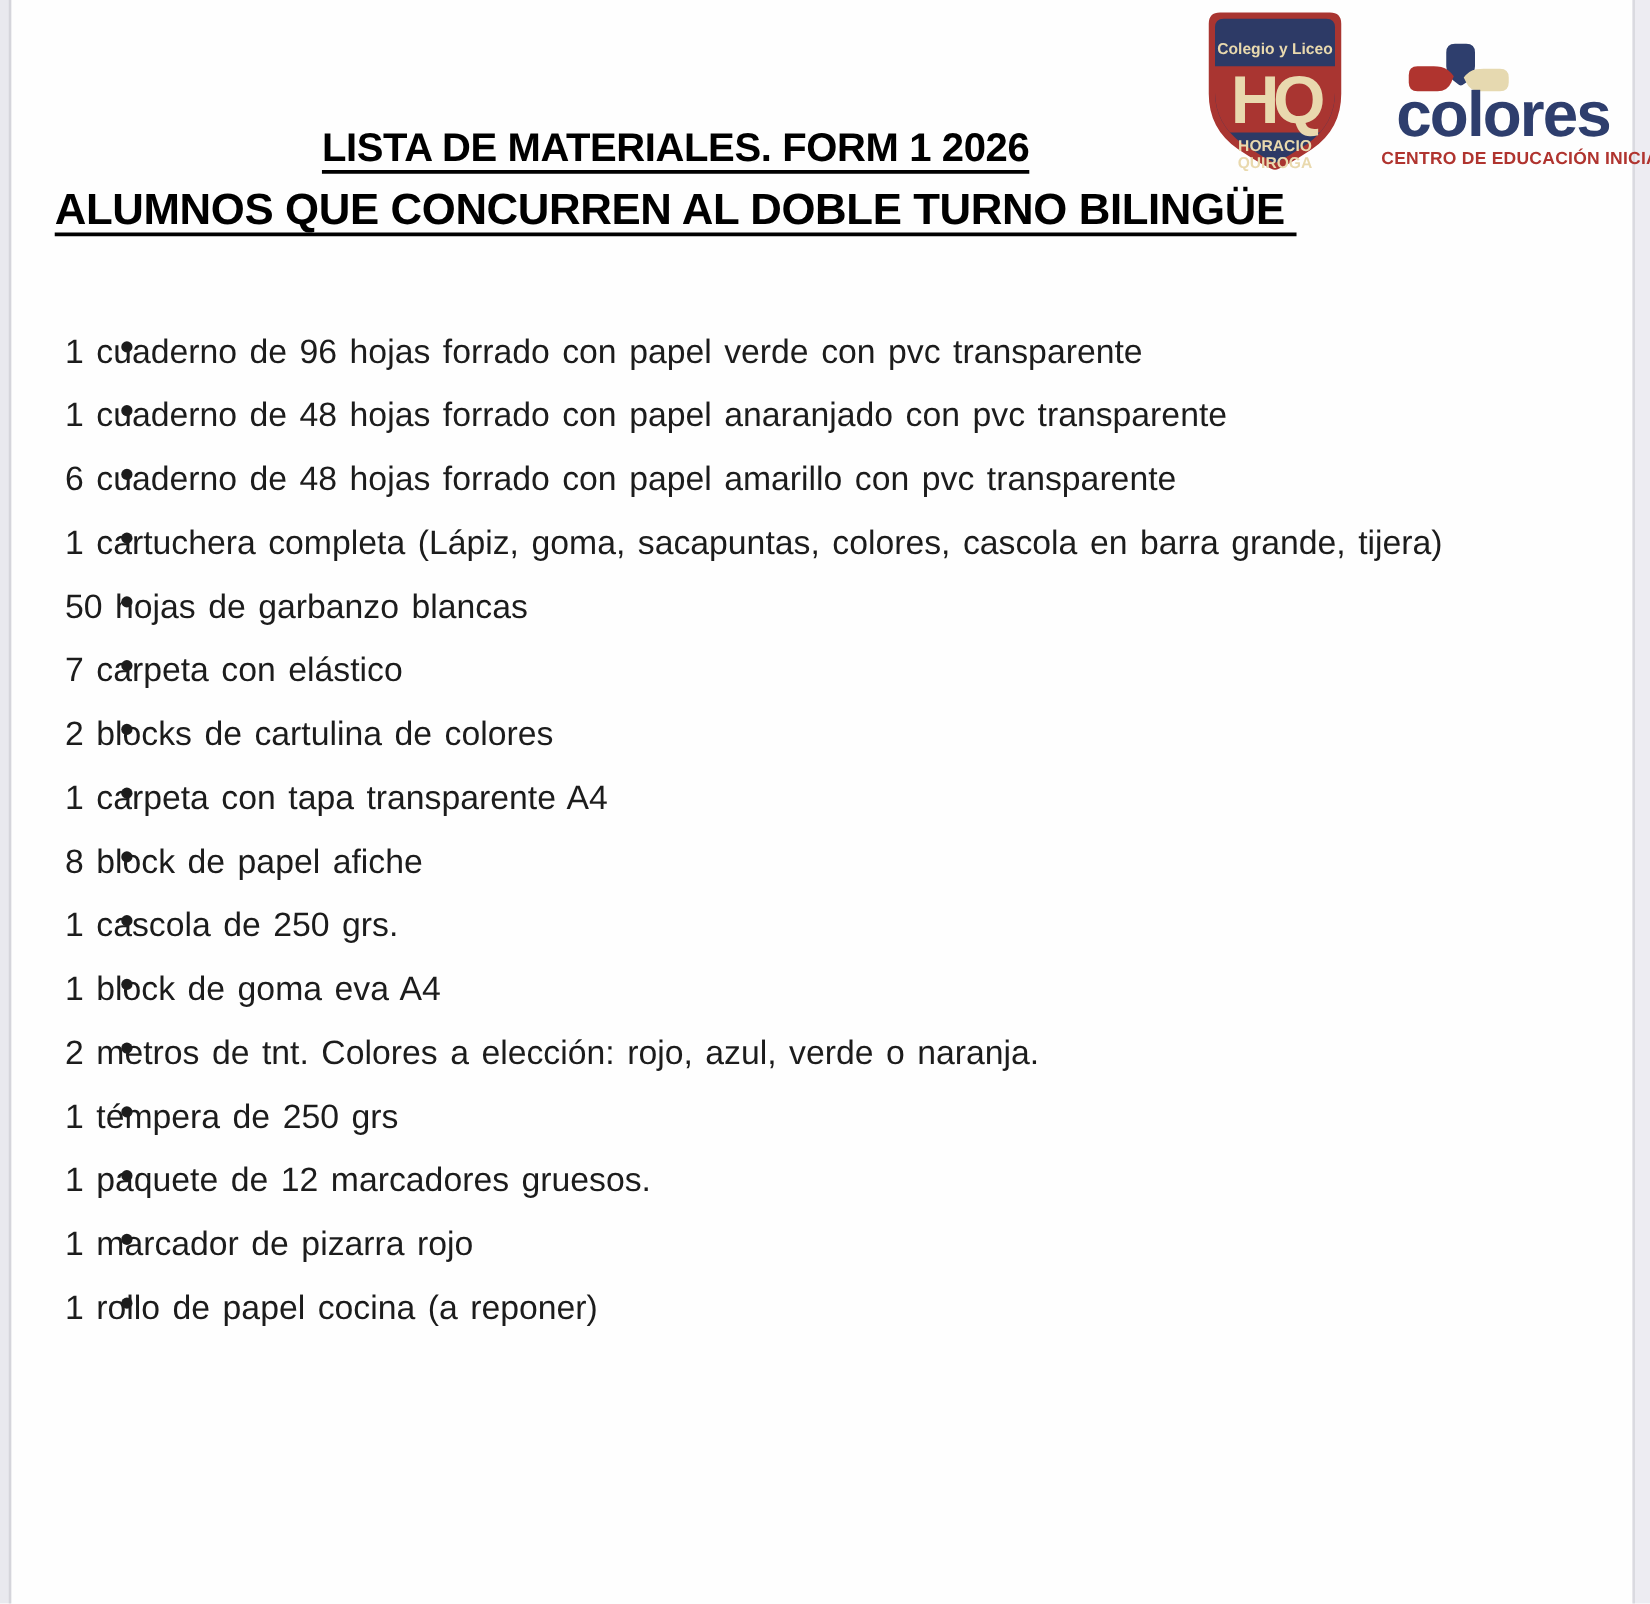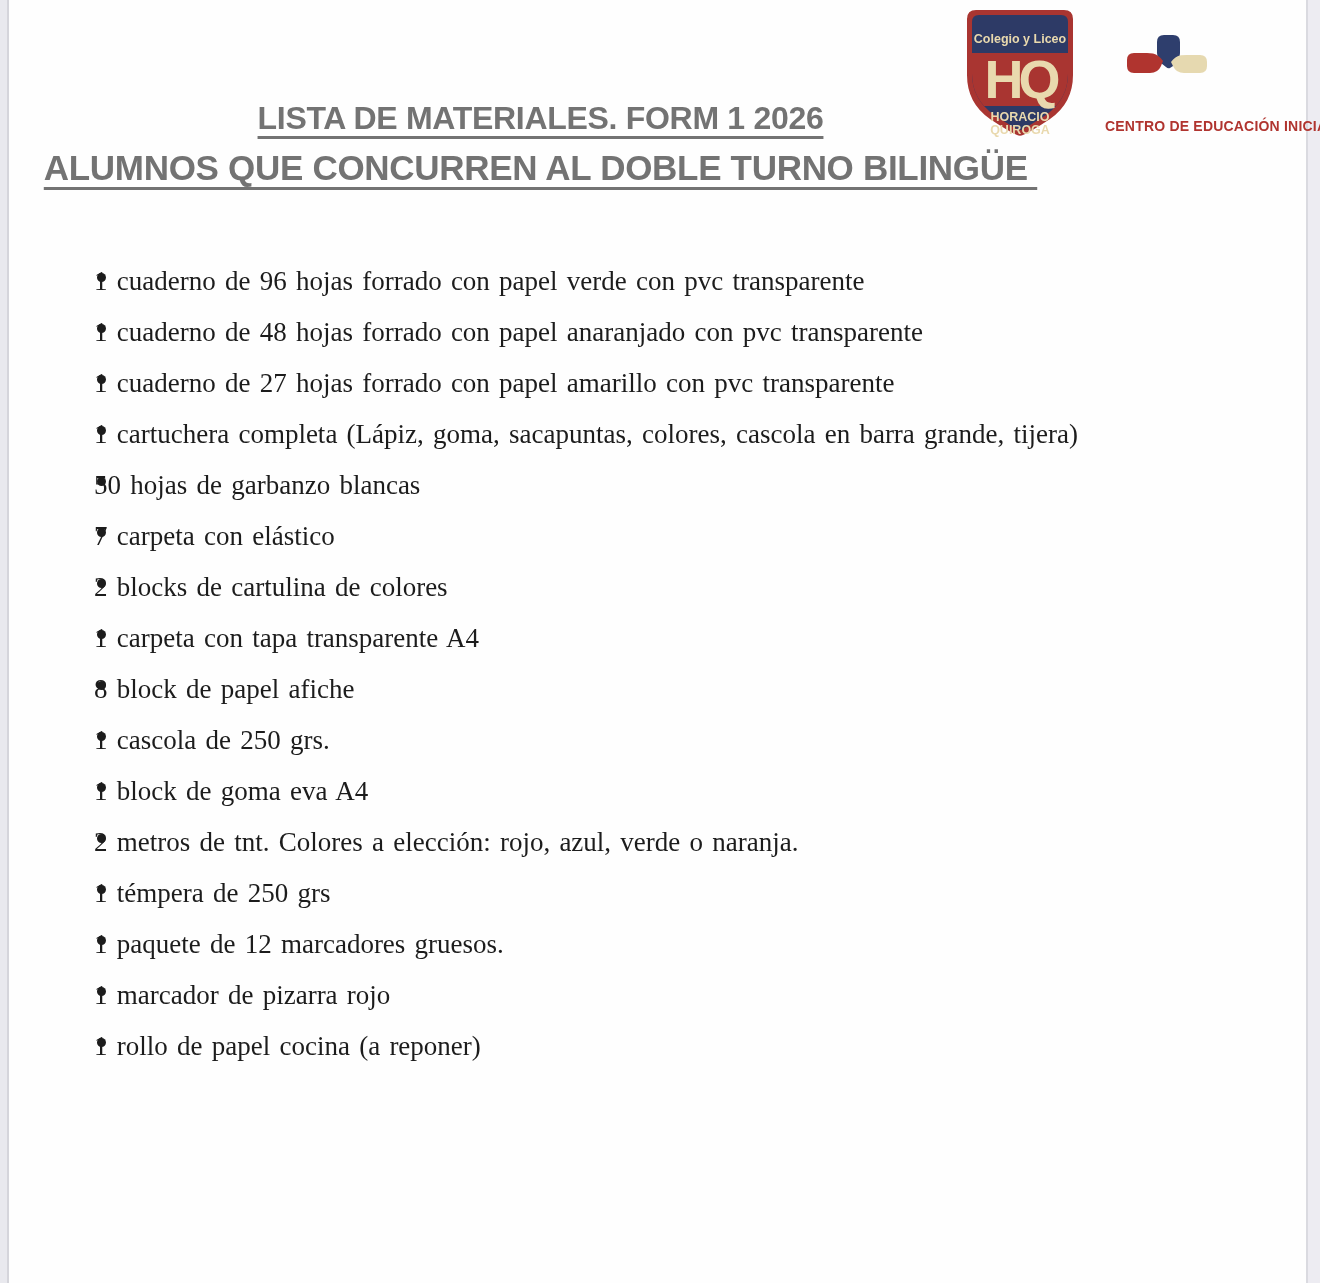--- a/index.html
+++ b/index.html
@@ -15,21 +15,21 @@
     background:#e9e9ee; border-right:2px solid #d5d5db;
   }
   .edge-right {
     position:absolute; right:0; top:0; bottom:0; width:14px;
     background:#edecf2; border-left:2px solid #dadae0;
   }
 
   
   .title-block {
     position:absolute; left:8px; top:93px; width:1065px;
-    text-align:center; color:#737373; font-weight:bold;
+    text-align:center; color:#000000; font-weight:bold;
   }
   .title-line { height:50px; line-height:50px; white-space:nowrap; }
   .title-line-1 span {
     font-size:32px; letter-spacing:-0.3px;
     text-decoration:underline; text-decoration-thickness:3px; text-underline-offset:7px;
   }
   .title-line-2 span {
     font-size:35px; letter-spacing:-0.3px;
     text-decoration:underline; text-decoration-thickness:3px; text-underline-offset:7px;
   }
@@ -51,21 +51,21 @@
 
   
   .materials {
     position:absolute; left:0; top:256px; width:1290px;
   }
   .materials ul {
     list-style:none;
     font-size:27px; line-height:51px; color:#1c1c1c; word-spacing:2.5px;
   }
   .materials li {
-    position:relative; padding-left:94px; width:1265px; text-align:justify;font-family:Liberation Serif, serif;
+    position:relative; padding-left:52px; width:1265px; text-align:justify;
   }
   .materials li::before {
     content:""; position:absolute; left:97px; top:17px;
     width:9px; height:9px; border-radius:50%; background:#1c1c1c;
   }
 </style>
 </head>
 <body>
 
 <div id="canvas">
@@ -96,28 +96,29 @@
     <text x="54" y="112" text-anchor="middle" font-size="12.5" font-weight="bold" fill="#e9d9ae">HORACIO</text>
     <text x="54" y="125" text-anchor="middle" font-size="12.5" font-weight="bold" fill="#e9d9ae">QUIROGA</text>
   </svg>
 
   <div class="colores-logo">
     <svg class="pinwheel" viewBox="0 0 90 46">
       <path d="M34,9 Q34,2 41,2 H50 Q57,2 57,9 V20 Q57,30 47,35 Q45,36 43,34 Q34,28 34,20 Z" fill="#2e3e6d"></path>
       <path d="M11,20 Q4,20 4,27 V33 Q4,40 11,40 H27 Q35,40 38,33 L40,28 Q36,22 30,20.5 Q27,20 24,20 Z" fill="#b0342f"></path>
       <path d="M77,22 Q84,22 84,29 V33 Q84,40 77,40 H61 Q53,40 50,33 L48,29 Q52,23.5 58,22.3 Q61,22 64,22 Z" fill="#e6d9b0"></path>
     </svg>
+    <div class="colores-wordmark">colores</div>
     <div class="colores-tagline">CENTRO DE EDUCACIÓN INICIAL</div>
   </div>
 
   <div class="materials">
     <ul>
         <li>1 cuaderno de 96 hojas forrado con papel verde con pvc transparente</li>
         <li>1 cuaderno de 48 hojas forrado con papel anaranjado con pvc transparente</li>
-        <li>1 cuaderno de 27 hojas forrado con papel amarillo con pvc transparente</li>
+        <li>6 cuaderno de 48 hojas forrado con papel amarillo con pvc transparente</li>
         <li>1 cartuchera completa (Lápiz, goma, sacapuntas, colores, cascola en barra grande, tijera)</li>
         <li>50 hojas de garbanzo blancas</li>
         <li>7 carpeta con elástico</li>
         <li>2 blocks de cartulina de colores</li>
         <li>1 carpeta con tapa transparente A4</li>
         <li>8 block de papel afiche</li>
         <li>1 cascola de 250 grs.</li>
         <li>1 block de goma eva A4</li>
         <li>2 metros de tnt. Colores a elección: rojo, azul, verde o naranja.</li>
         <li>1 témpera de 250 grs</li>

